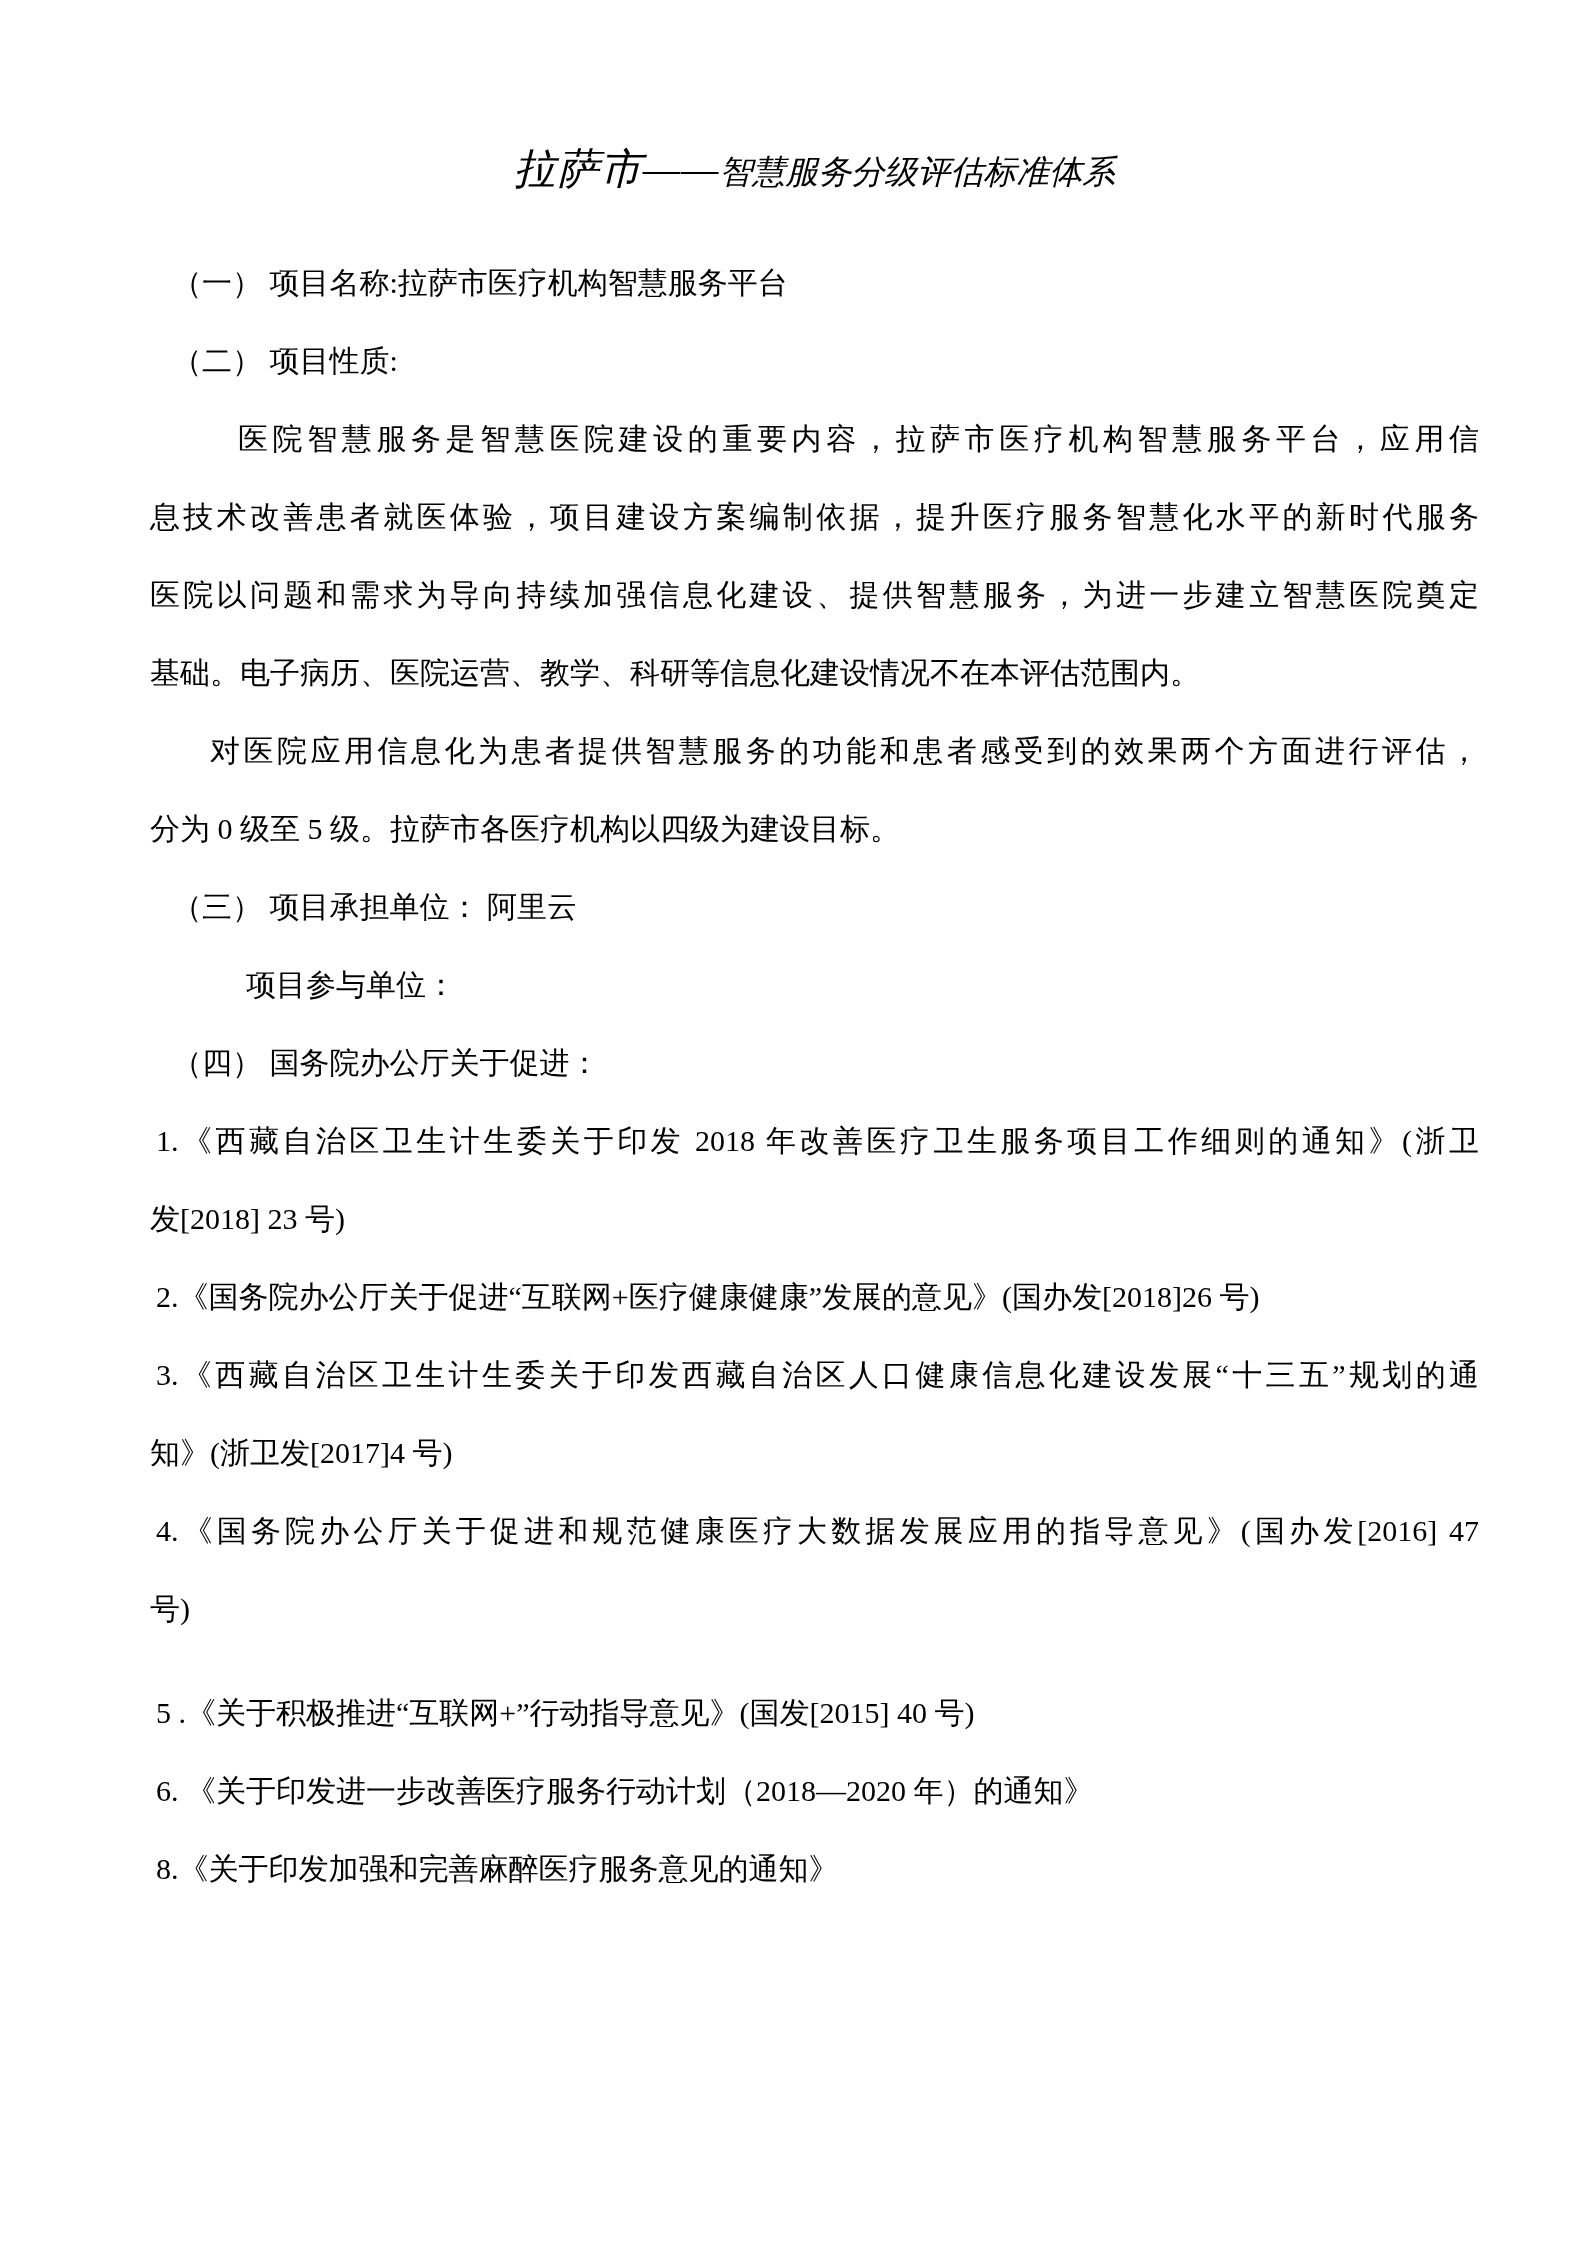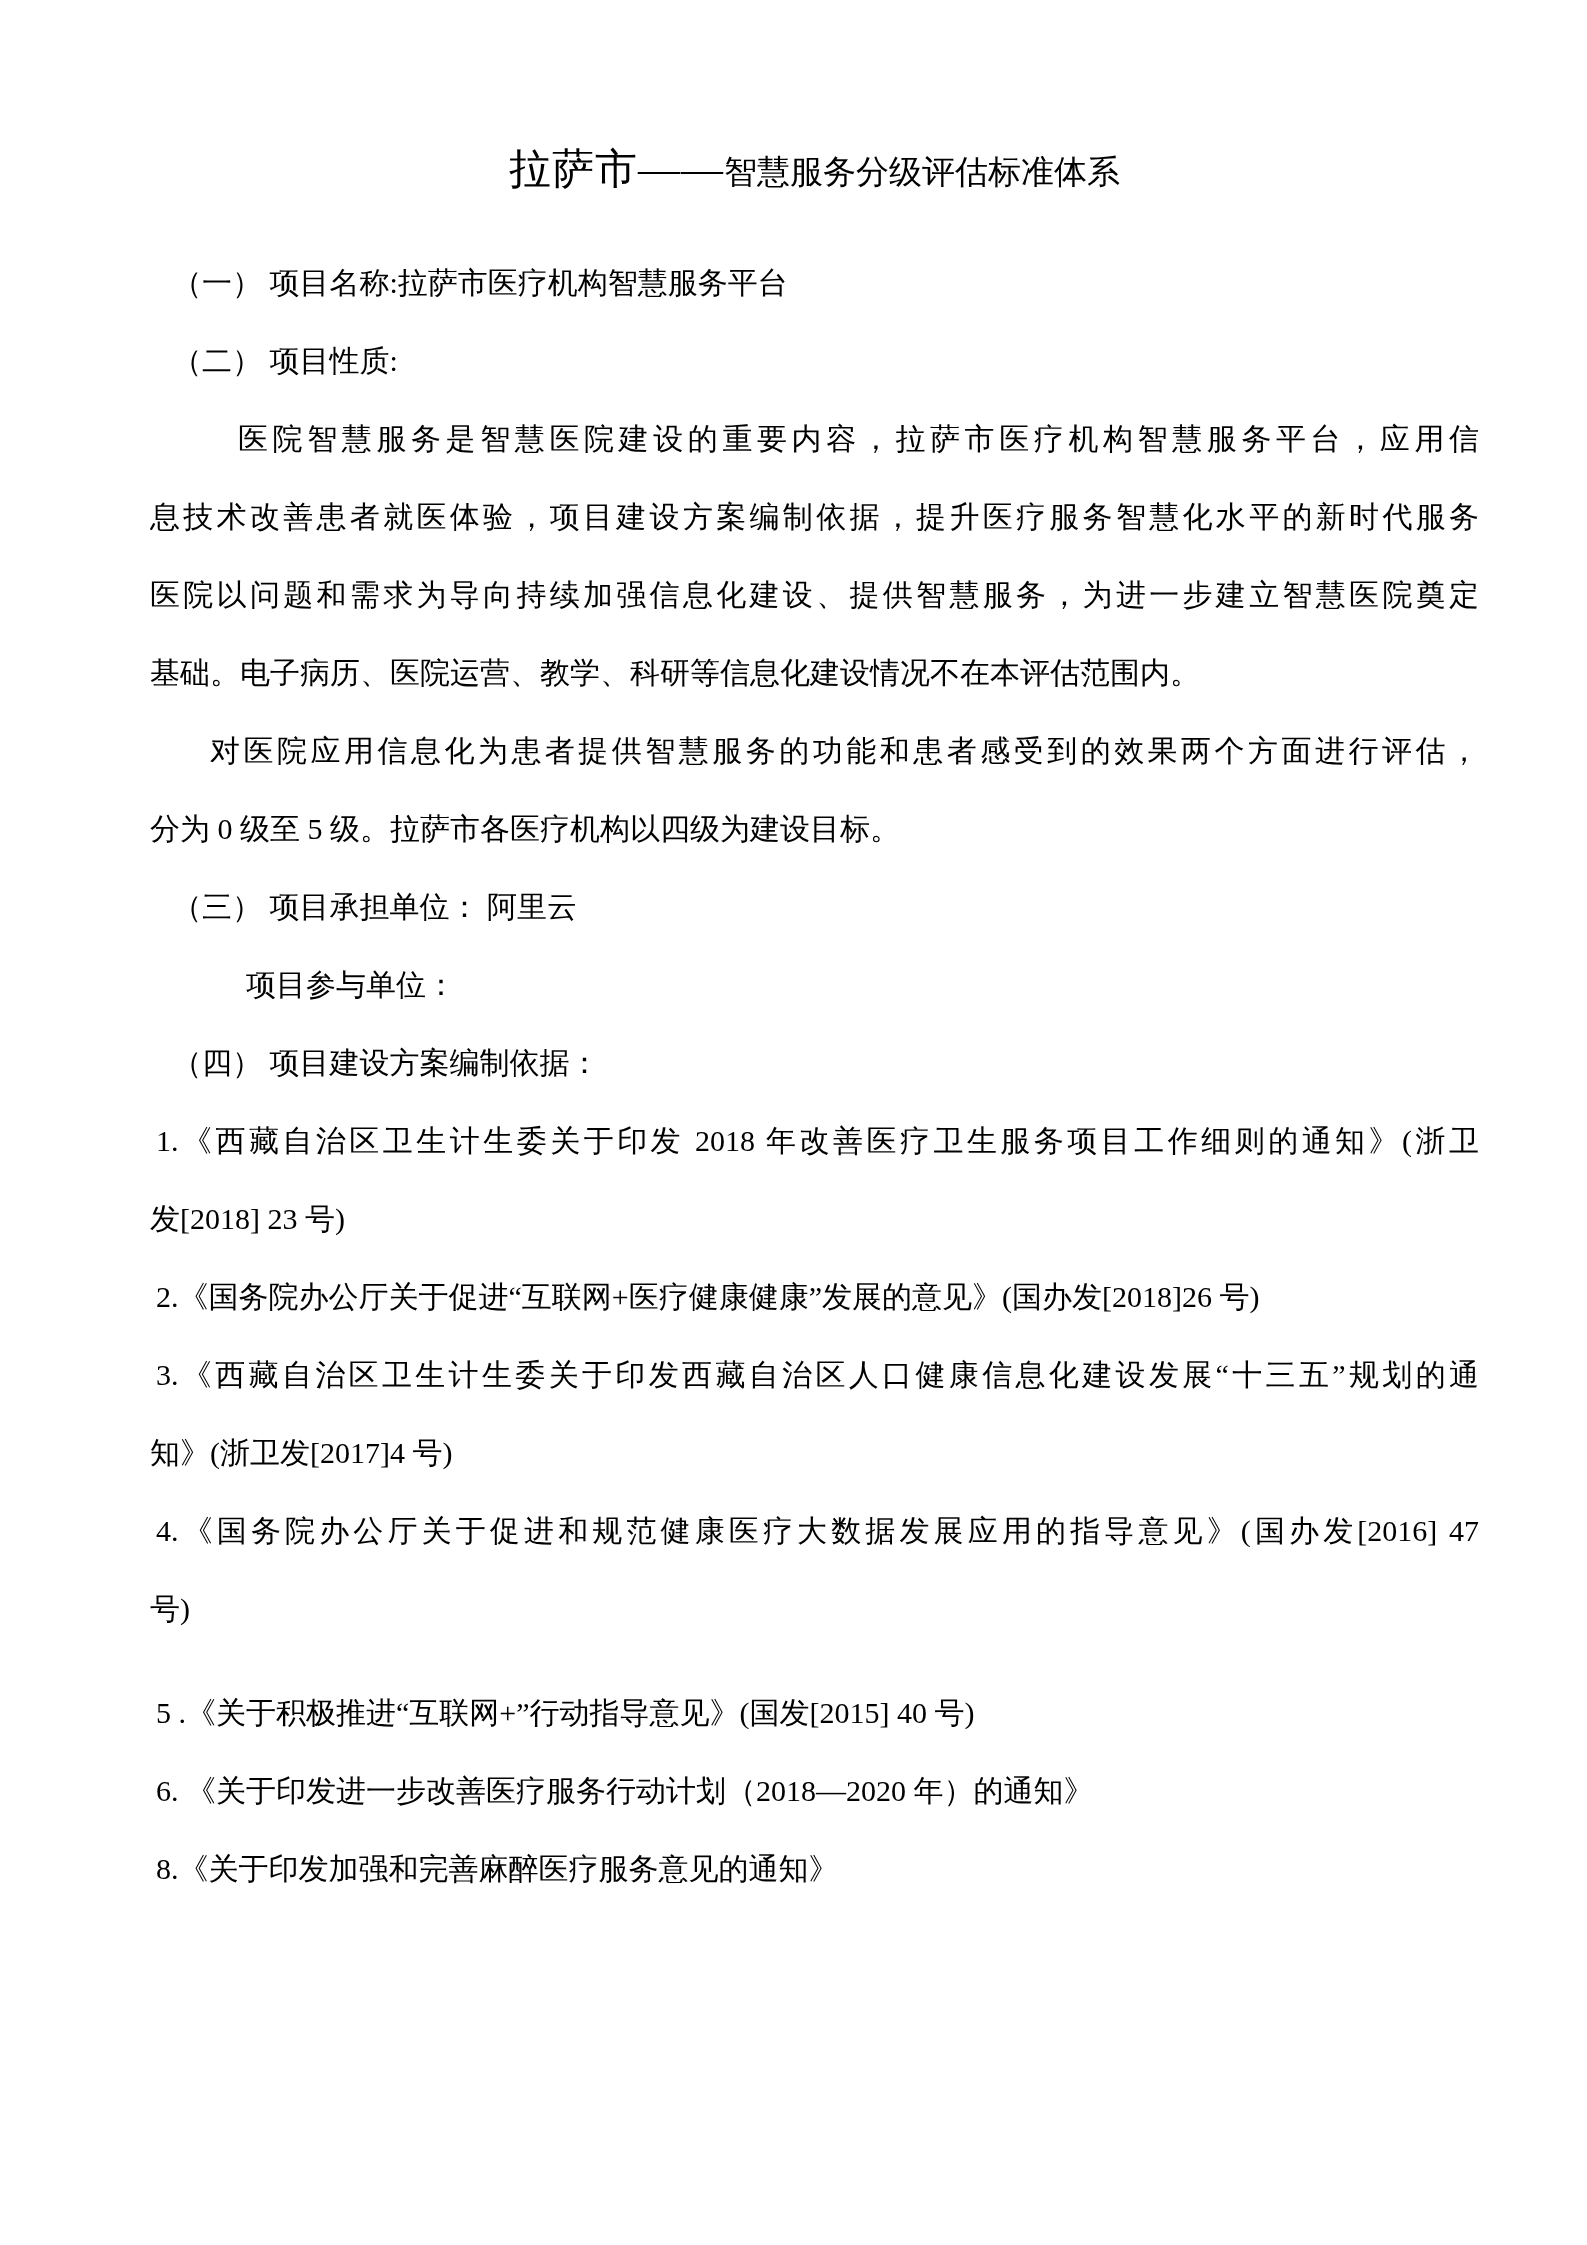--- a/index.html
+++ b/index.html
@@ -18,20 +18,21 @@
     left: 150px;
     right: 108px;
     top: 138px;
   }
   .doc-title {
     text-align: center;
     white-space: nowrap;
     height: 62px;
     line-height: 62px;
     margin-bottom: 44px;
+    font-style: italic;
   }
   .title-main { font-size: 42px; letter-spacing: 1px; }
   .title-sub  { font-size: 33px; }
   .line {
     font-size: 30px;
     height: 78px;
     line-height: 78px;
     white-space: nowrap;
     overflow: visible;
   }
@@ -61,21 +62,21 @@
         <div class="line ind-bracket">（一） 项目名称:拉萨市医疗机构智慧服务平台</div>
         <div class="line ind-bracket">（二） 项目性质:</div>
         <div class="line ind-para3 fill">医院智慧服务是智慧医院建设的重要内容，拉萨市医疗机构智慧服务平台，应用信</div>
         <div class="line ind-none fill">息技术改善患者就医体验，项目建设方案编制依据，提升医疗服务智慧化水平的新时代服务</div>
         <div class="line ind-none fill">医院以问题和需求为导向持续加强信息化建设、提供智慧服务，为进一步建立智慧医院奠定</div>
         <div class="line ind-none">基础。电子病历、医院运营、教学、科研等信息化建设情况不在本评估范围内。</div>
         <div class="line ind-para2 fill">对医院应用信息化为患者提供智慧服务的功能和患者感受到的效果两个方面进行评估，</div>
         <div class="line ind-none">分为 0 级至 5 级。拉萨市各医疗机构以四级为建设目标。</div>
         <div class="line ind-bracket">（三） 项目承担单位： 阿里云</div>
         <div class="line ind-unit">项目参与单位：</div>
-        <div class="line ind-bracket">（四） 项目建设方案编制依据：</div>
+        <div class="line ind-bracket">（四） 国务院办公厅关于促进：</div>
         <div class="line ind-num fill">1.《西藏自治区卫生计生委关于印发 2018 年改善医疗卫生服务项目工作细则的通知》(浙卫</div>
         <div class="line ind-none">发[2018] 23 号)</div>
         <div class="line ind-num">2.《国务院办公厅关于促进“互联网+医疗健康健康”发展的意见》(国办发[2018]26 号)</div>
         <div class="line ind-num fill">3.《西藏自治区卫生计生委关于印发西藏自治区人口健康信息化建设发展“十三五”规划的通</div>
         <div class="line ind-none">知》(浙卫发[2017]4 号)</div>
         <div class="line ind-num fill">4.《国务院办公厅关于促进和规范健康医疗大数据发展应用的指导意见》(国办发[2016] 47</div>
         <div class="line ind-none">号)</div>
         <div class="line ind-num gap-top">5 .《关于积极推进“互联网+”行动指导意见》(国发[2015] 40 号)</div>
         <div class="line ind-num">6. 《关于印发进一步改善医疗服务行动计划（2018—2020 年）的通知》</div>
         <div class="line ind-num">8.《关于印发加强和完善麻醉医疗服务意见的通知》</div>

